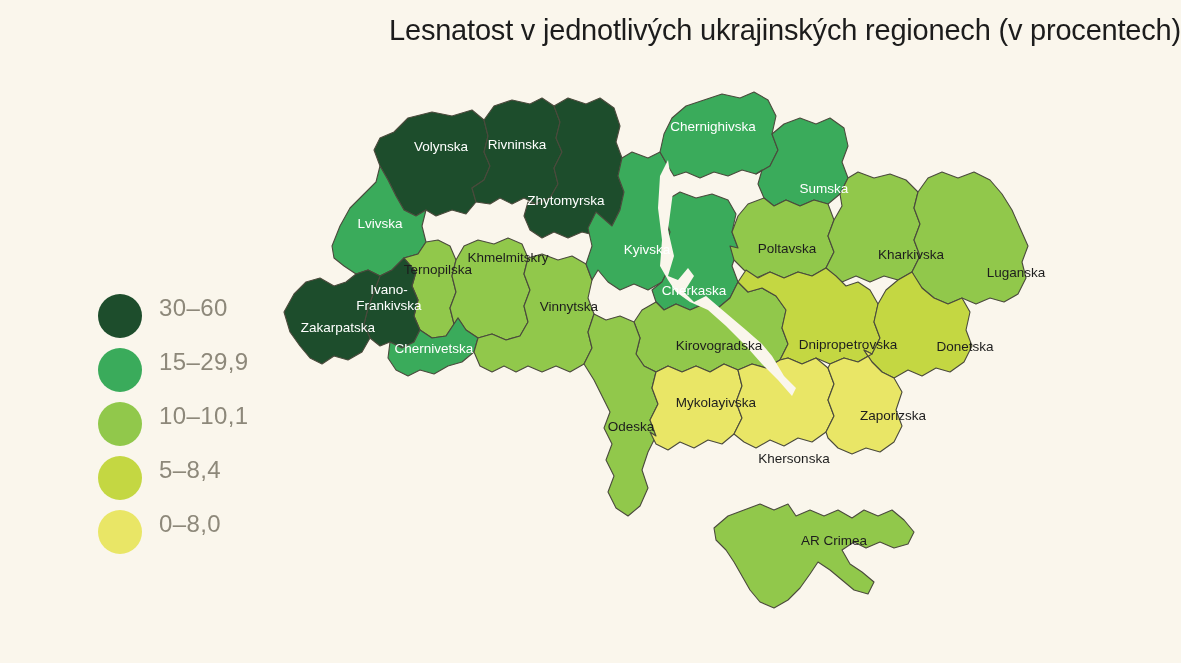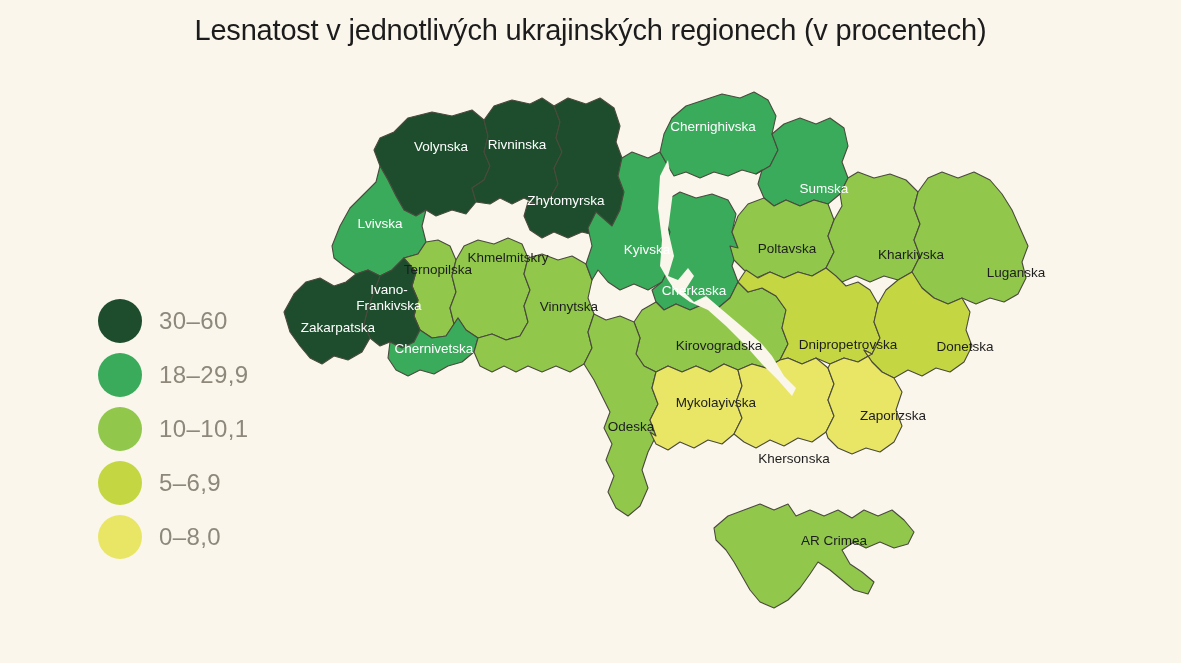--- a/index.html
+++ b/index.html
@@ -19,36 +19,36 @@
     position: relative;
     width: 1181px;
     height: 663px;
     background: #faf6ec;
   }
   #chart-title {
     position: absolute;
     top: 14px;
     left: 0;
     width: 1181px;
-    text-align: center;
+    text-align: right;
     font-size: 29px;
     font-weight: 400;
     color: #1c1c1c;
     letter-spacing: -0.2px;
     white-space: nowrap;
   }
   #legend {
     position: absolute;
     left: 98px;
     top: 294px;
     width: 190px;
   }
   .legend-row {
     display: flex;
-    align-items: center;
+    align-items: flex-start;
     height: 54px;
   }
   .legend-swatch {
     width: 44px;
     height: 44px;
     border-radius: 50%;
     flex: 0 0 auto;
   }
   .legend-label {
     margin-left: 17px;
@@ -91,29 +91,29 @@
 
   <div id="chart-title">Lesnatost v jednotlivých ukrajinských regionech (v procentech)</div>
 
   <div id="legend">
       <div class="legend-row">
         <div class="legend-swatch" style="background: rgb(29, 77, 44);"></div>
         <div class="legend-label">30–60</div>
       </div>
       <div class="legend-row">
         <div class="legend-swatch" style="background: rgb(58, 171, 91);"></div>
-        <div class="legend-label">18–29,9</div>
+        <div class="legend-label">15–29,9</div>
       </div>
       <div class="legend-row">
         <div class="legend-swatch" style="background: rgb(145, 200, 75);"></div>
         <div class="legend-label">10–10,1</div>
       </div>
       <div class="legend-row">
         <div class="legend-swatch" style="background: rgb(196, 215, 66);"></div>
-        <div class="legend-label">5–6,9</div>
+        <div class="legend-label">5–8,4</div>
       </div>
       <div class="legend-row">
         <div class="legend-swatch" style="background: rgb(233, 230, 102);"></div>
         <div class="legend-label">0–8,0</div>
       </div>
     </div>
 
   <div id="map-wrap">
     <svg id="map-svg" viewBox="0 0 860 545" xmlns="http://www.w3.org/2000/svg">
       <g id="regions-layer">

